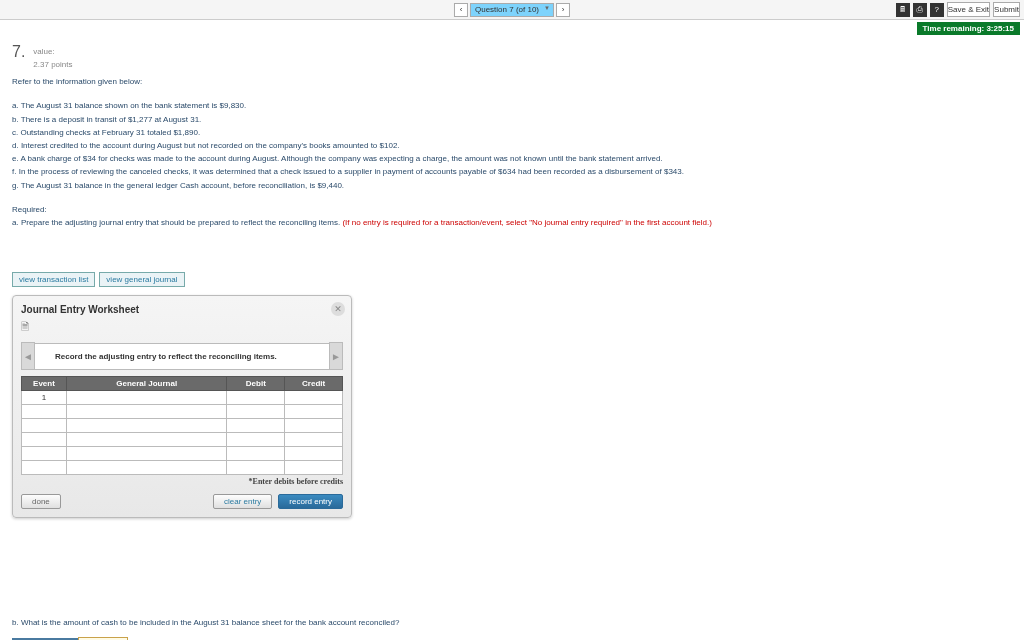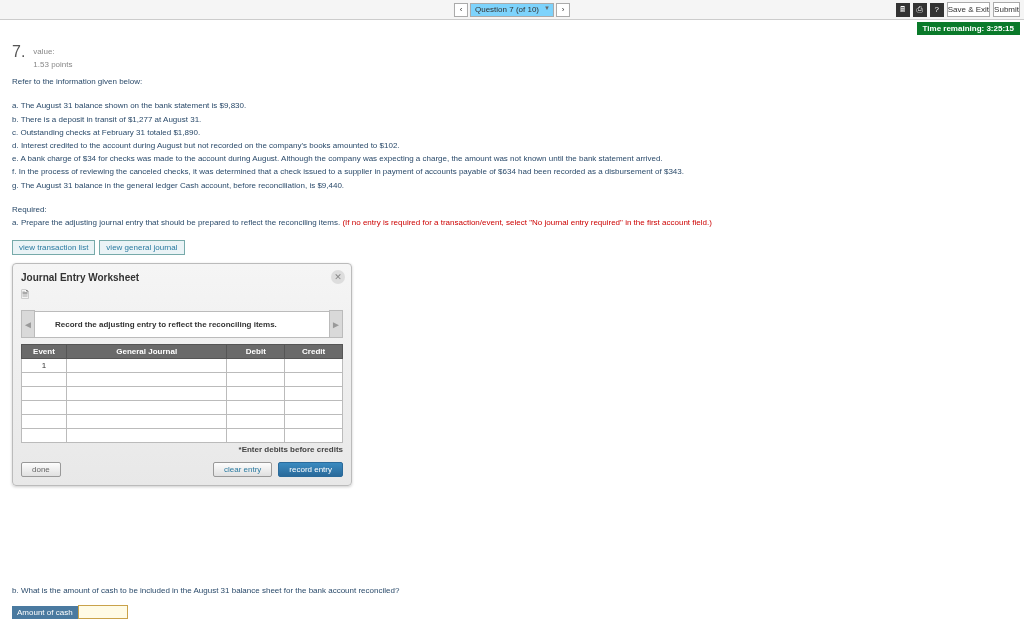--- a/index.html
+++ b/index.html
@@ -15,32 +15,32 @@
 .timer-row { display: flex; justify-content: flex-end; padding: 2px 4px; }
 .timer { background: #0a7a2a; color: #fff; font-size: 8px; padding: 2px 6px; font-weight: bold; }
 .content { padding: 6px 40px 20px 12px; }
 .qnum-row { display: flex; align-items: flex-start; gap: 8px; }
 .qnum { font-size: 16px; color: #555; }
 .points { font-size: 8px; color: #888; margin-top: 4px; }
 .section { margin-top: 7px; font-size: 8px; color: #2a4a6a; line-height: 1.4; }
 .section p { margin-bottom: 2px; }
 .redtxt { color: #c00; }
 .link-btns { margin-top: 12px; display: flex; gap: 4px; }
-.link-btn { border: 1px solid #7aa; background: #eaf3f6; color: #2a7aa0; font-size: 8px; padding: 2px 6px; cursor: pointer; }
+.link-btn { border: 1px solid #7aa; background: #eaf3f6; color: #2a7aa0; font-size: 8px; padding: 2px 6px; cursor: pointer; margin-top: 32px; }
 .worksheet { margin-top: 8px; width: 340px; border: 1px solid #bbb; background: linear-gradient(#f5f5f5,#e8e8e8); border-radius: 4px; padding: 8px; position: relative; box-shadow: 0 1px 3px rgba(0,0,0,0.2); }
 .ws-close { position: absolute; top: 6px; right: 6px; width: 14px; height: 14px; border-radius: 50%; background: #ddd; color: #888; display: flex; align-items: center; justify-content: center; font-size: 9px; cursor: pointer; }
 .ws-title { font-weight: bold; font-size: 10px; margin-bottom: 4px; }
 .ws-note-icon { font-size: 10px; color: #666; }
 .instr-row { display: flex; align-items: center; margin: 6px 0; }
 .arrow { width: 14px; height: 28px; background: #d9d9d9; display: flex; align-items: center; justify-content: center; color: #999; font-size: 10px; border: 1px solid #bbb; }
 .instr { flex: 1; background: #fff; border: 1px solid #bbb; border-left: 0; border-right: 0; font-size: 8px; font-weight: bold; padding: 8px 20px; }
 .je-table { width: 100%; border-collapse: collapse; margin-top: 4px; }
 .je-table th { background: #6a6a6a; color: #fff; font-size: 8px; padding: 2px 4px; border: 1px solid #555; font-weight: bold; text-align: center; }
 .je-table td { background: #fff; border: 1px solid #bbb; height: 14px; font-size: 8px; padding: 1px 3px; text-align: center; }
-.hint { text-align: right; font-size: 8px; color: #444; font-weight: bold; margin-top: 2px; }
+.hint { text-align: right; font-size: 8px; color: #444; font-weight: bold; margin-top: 2px; font-family: Liberation Serif, serif; }
 .ws-btns { display: flex; justify-content: space-between; align-items: center; margin-top: 8px; }
 .ws-btn { font-size: 8px; padding: 2px 10px; border: 1px solid #999; border-radius: 2px; cursor: pointer; background: linear-gradient(#fdfdfd,#e0e0e0); color: #2a7aa0; }
 .ws-btn.record { background: linear-gradient(#3a8ac0,#2a6a9a); color: #fff; border-color: #2a6a9a; }
 .ws-btn.done { color: #666; }
 .partb { margin-top: 100px; font-size: 8px; color: #2a4a6a; }
 .amount-row { margin-top: 10px; display: flex; align-items: center; gap: 0; }
 .amount-label { background: #4a7aa0; color: #fff; font-size: 8px; padding: 2px 5px; }
 .amount-input { width: 50px; height: 14px; border: 1px solid #c9a24a; background: #fffbe6; }
 </style>
 </head>
@@ -63,21 +63,21 @@
 
 <div class="timer-row">
   <div class="timer">Time remaining: 3:25:15</div>
 </div>
 
 <div class="content">
   <div class="qnum-row">
     <div class="qnum">7.</div>
     <div>
       <div class="points">value:</div>
-      <div class="points">1.53 points</div>
+      <div class="points">2.37 points</div>
     </div>
   </div>
 
   <div class="section">
     <p>Refer to the information given below:</p>
     <br>
     <p>a. The August 31 balance shown on the bank statement is $9,830.</p>
     <p>b. There is a deposit in transit of $1,277 at August 31.</p>
     <p>c. Outstanding checks at February 31 totaled $1,890.</p>
     <p>d. Interest credited to the account during August but not recorded on the company's books amounted to $102.</p>

